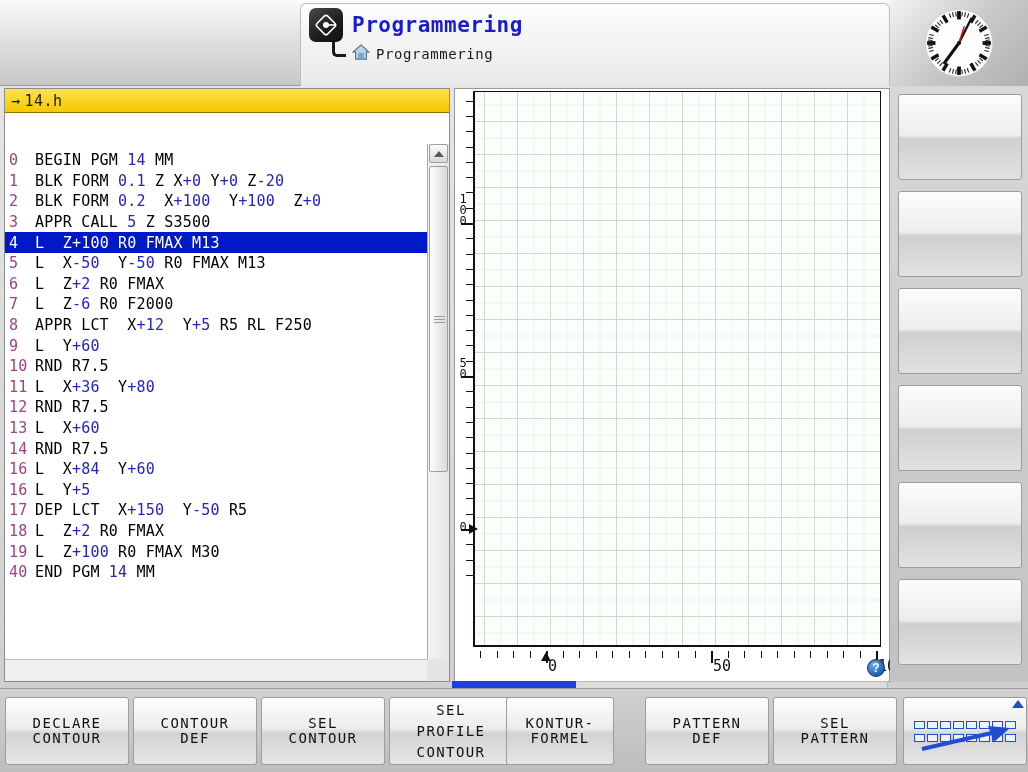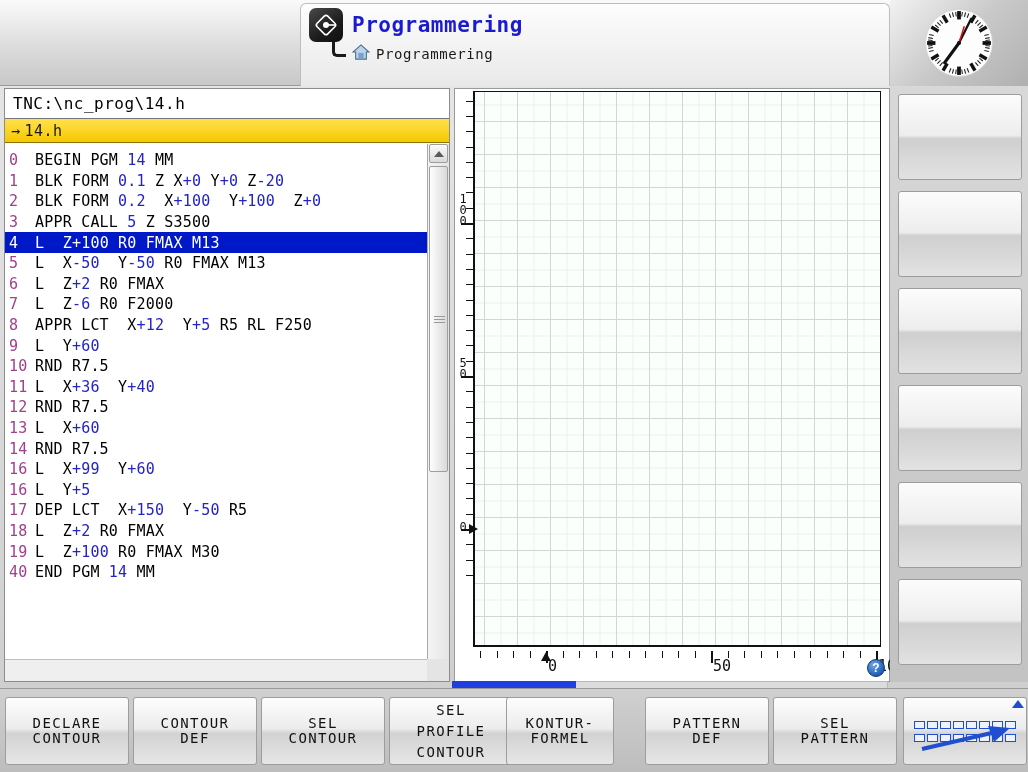--- a/index.html
+++ b/index.html
@@ -365,43 +365,42 @@
         </g>
         <line x1="50" y1="50" x2="31" y2="76" stroke="#111" stroke-width="4" stroke-linecap="round"></line>
         <line x1="50" y1="50" x2="66" y2="18" stroke="#111" stroke-width="3" stroke-linecap="round"></line>
         <line x1="50" y1="50" x2="57" y2="28" stroke="#d11" stroke-width="2"></line>
         <circle cx="50" cy="50" r="2.6" fill="#111"></circle>
       </svg>
     </div>
   </div>
 
   <div id="left-pane">
-    <div id="path-bar">TNC:\nc_prog\14.h</div>
     <div id="file-tab">
       <span>→</span>
       <span>14.h</span>
     </div>
 
     <div id="prog-list">
         <div class="code-line"><span class="ln">0</span><span class="tok">BEGIN PGM </span><span class="num">14</span><span class="tok"> MM</span></div>
         <div class="code-line"><span class="ln">1</span><span class="tok">BLK FORM </span><span class="num">0.1</span><span class="tok"> Z X</span><span class="num">+0</span><span class="tok"> Y</span><span class="num">+0</span><span class="tok"> Z</span><span class="num">-20</span></div>
         <div class="code-line"><span class="ln">2</span><span class="tok">BLK FORM </span><span class="num">0.2</span><span class="tok">  X</span><span class="num">+100</span><span class="tok">  Y</span><span class="num">+100</span><span class="tok">  Z</span><span class="num">+0</span></div>
         <div class="code-line"><span class="ln">3</span><span class="tok">APPR CALL </span><span class="num">5</span><span class="tok"> Z S3500</span></div>
         <div class="code-line active"><span class="ln">4</span><span class="tok">L  Z</span><span class="num">+100</span><span class="tok"> R0 FMAX M13</span></div>
         <div class="code-line"><span class="ln">5</span><span class="tok">L  X</span><span class="num">-50</span><span class="tok">  Y</span><span class="num">-50</span><span class="tok"> R0 FMAX M13</span></div>
         <div class="code-line"><span class="ln">6</span><span class="tok">L  Z</span><span class="num">+2</span><span class="tok"> R0 FMAX</span></div>
         <div class="code-line"><span class="ln">7</span><span class="tok">L  Z</span><span class="num">-6</span><span class="tok"> R0 F2000</span></div>
         <div class="code-line"><span class="ln">8</span><span class="tok">APPR LCT  X</span><span class="num">+12</span><span class="tok">  Y</span><span class="num">+5</span><span class="tok"> R5 RL F250</span></div>
         <div class="code-line"><span class="ln">9</span><span class="tok">L  Y</span><span class="num">+60</span></div>
         <div class="code-line"><span class="ln">10</span><span class="tok">RND R7.5</span></div>
-        <div class="code-line"><span class="ln">11</span><span class="tok">L  X</span><span class="num">+36</span><span class="tok">  Y</span><span class="num">+40</span></div>
+        <div class="code-line"><span class="ln">11</span><span class="tok">L  X</span><span class="num">+36</span><span class="tok">  Y</span><span class="num">+80</span></div>
         <div class="code-line"><span class="ln">12</span><span class="tok">RND R7.5</span></div>
         <div class="code-line"><span class="ln">13</span><span class="tok">L  X</span><span class="num">+60</span></div>
         <div class="code-line"><span class="ln">14</span><span class="tok">RND R7.5</span></div>
-        <div class="code-line"><span class="ln">16</span><span class="tok">L  X</span><span class="num">+99</span><span class="tok">  Y</span><span class="num">+60</span></div>
+        <div class="code-line"><span class="ln">16</span><span class="tok">L  X</span><span class="num">+84</span><span class="tok">  Y</span><span class="num">+60</span></div>
         <div class="code-line"><span class="ln">16</span><span class="tok">L  Y</span><span class="num">+5</span></div>
         <div class="code-line"><span class="ln">17</span><span class="tok">DEP LCT  X</span><span class="num">+150</span><span class="tok">  Y</span><span class="num">-50</span><span class="tok"> R5</span></div>
         <div class="code-line"><span class="ln">18</span><span class="tok">L  Z</span><span class="num">+2</span><span class="tok"> R0 FMAX</span></div>
         <div class="code-line"><span class="ln">19</span><span class="tok">L  Z</span><span class="num">+100</span><span class="tok"> R0 FMAX M30</span></div>
         <div class="code-line"><span class="ln">40</span><span class="tok">END PGM </span><span class="num">14</span><span class="tok"> MM</span></div>
       </div>
 
     <div id="v-scroll">
       <div class="sb-btn" id="v-up">
         <div class="arr arr-up"></div>

